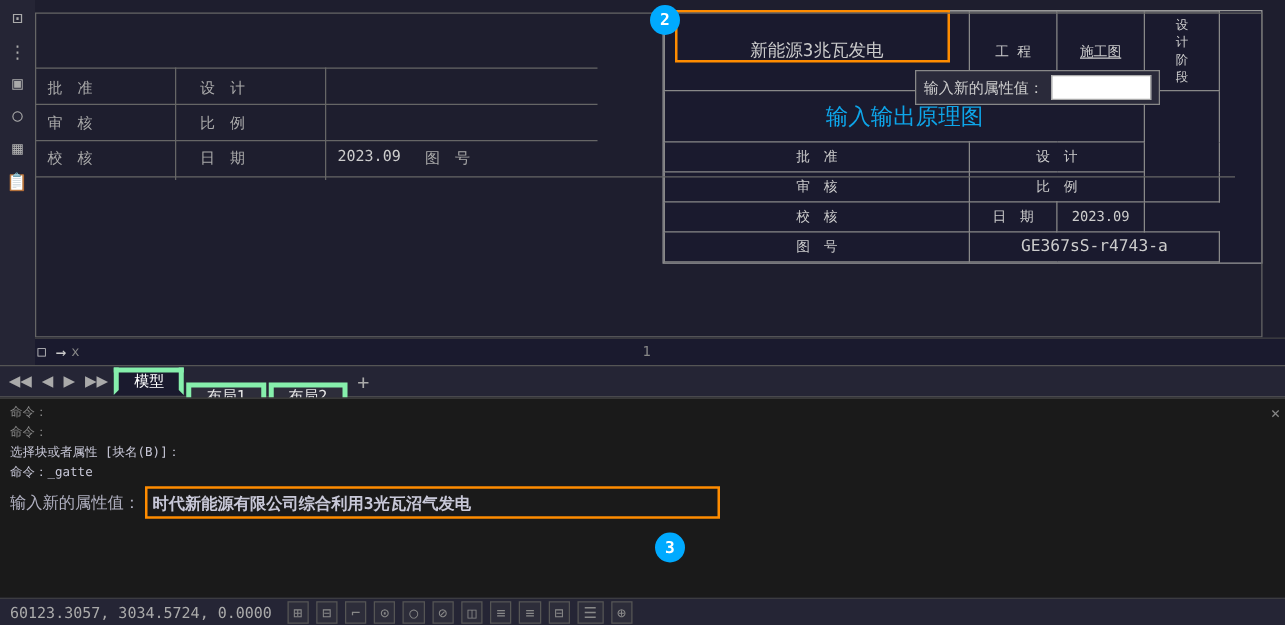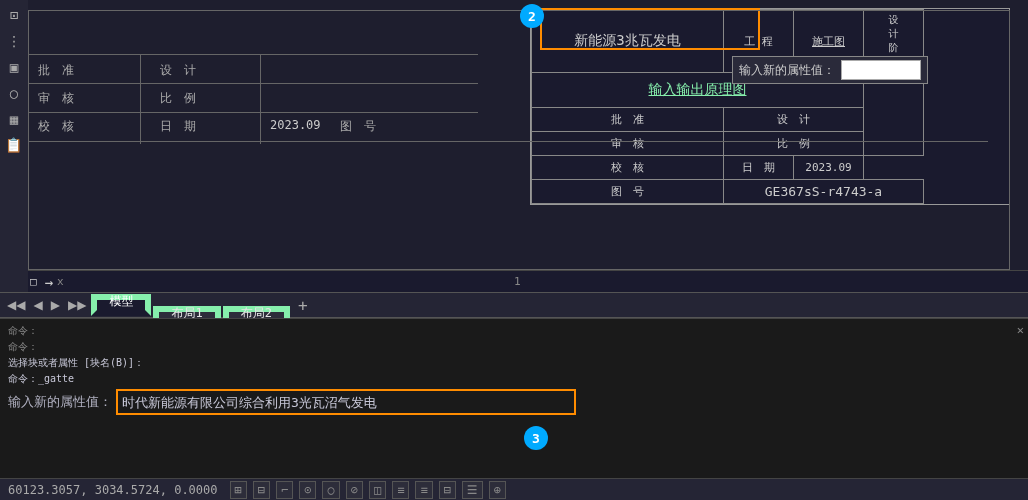--- a/index.html
+++ b/index.html
@@ -180,23 +180,23 @@
       display: flex;
       align-items: center;
       height: 100%;
     }
 
     .tab {
       height: 22px;
       padding: 0 12px;
       font-size: 12px;
       display: flex;
-      align-items: flex-end;
-      cursor: pointer;
-      border: 6px solid #86efac;
+      align-items: center;
+      cursor: pointer;
+      border: 4px solid #86efac;
       color: #ccc;
     }
 
     .tab.active {
       background: #1a1a2e;
       border-bottom-color: #1a1a2e;
       color: #fff;
     }
 
     .tab.inactive {
@@ -254,20 +254,21 @@
       padding: 1px 4px;
       margin-left: 4px;
       flex: 1;
       max-width: 460px;
     }
 
     .cmd-input-text {
       color: #c8c8d8;
       font-size: 13px;
       font-family: 'SimSun', monospace;
+      font-weight: bold;
     }
 
     
     .status-bar {
       height: 22px;
       background: #252535;
       display: flex;
       align-items: center;
       padding: 0 8px;
       gap: 8px;
@@ -348,27 +349,27 @@
     <div class="sidebar-icon">▦</div>
     <div class="sidebar-icon">📋</div>
   </div>
 
   <div class="drawing-content">
 
     <div class="title-block" style="right:18px; top:8px; width:480px;">
       <table>
         <tbody>
             <tr class="header-row">
-          <td colspan="1" style="width:192px; font-size:14px; color:#ccc; padding:6px 10px;">新能源3兆瓦发电</td>
+          <td colspan="1" style="width:244px; font-size:14px; color:#ccc; padding:6px 10px;">新能源3兆瓦发电</td>
           <td style="width:70px;">工 程</td>
           <td style="width:70px;text-decoration:underline;">施工图</td>
           <td style="width:60px; font-size:10px;">设<br>计<br>阶<br>段</td>
         </tr>
         <tr>
-          <td colspan="3" style="font-size:14px; color:#86efac; padding:8px;text-decoration:underline;">输入输出原理图</td>
+          <td colspan="3" style="font-size:18px; color:#0ea5e9; padding:8px;">输入输出原理图</td>
           <td rowspan="3"></td>
         </tr>
         <tr>
           <td>批　准</td>
           <td colspan="2">设　计</td>
         </tr>
         <tr>
           <td>审　核</td>
           <td colspan="2">比　例</td>
         </tr>

